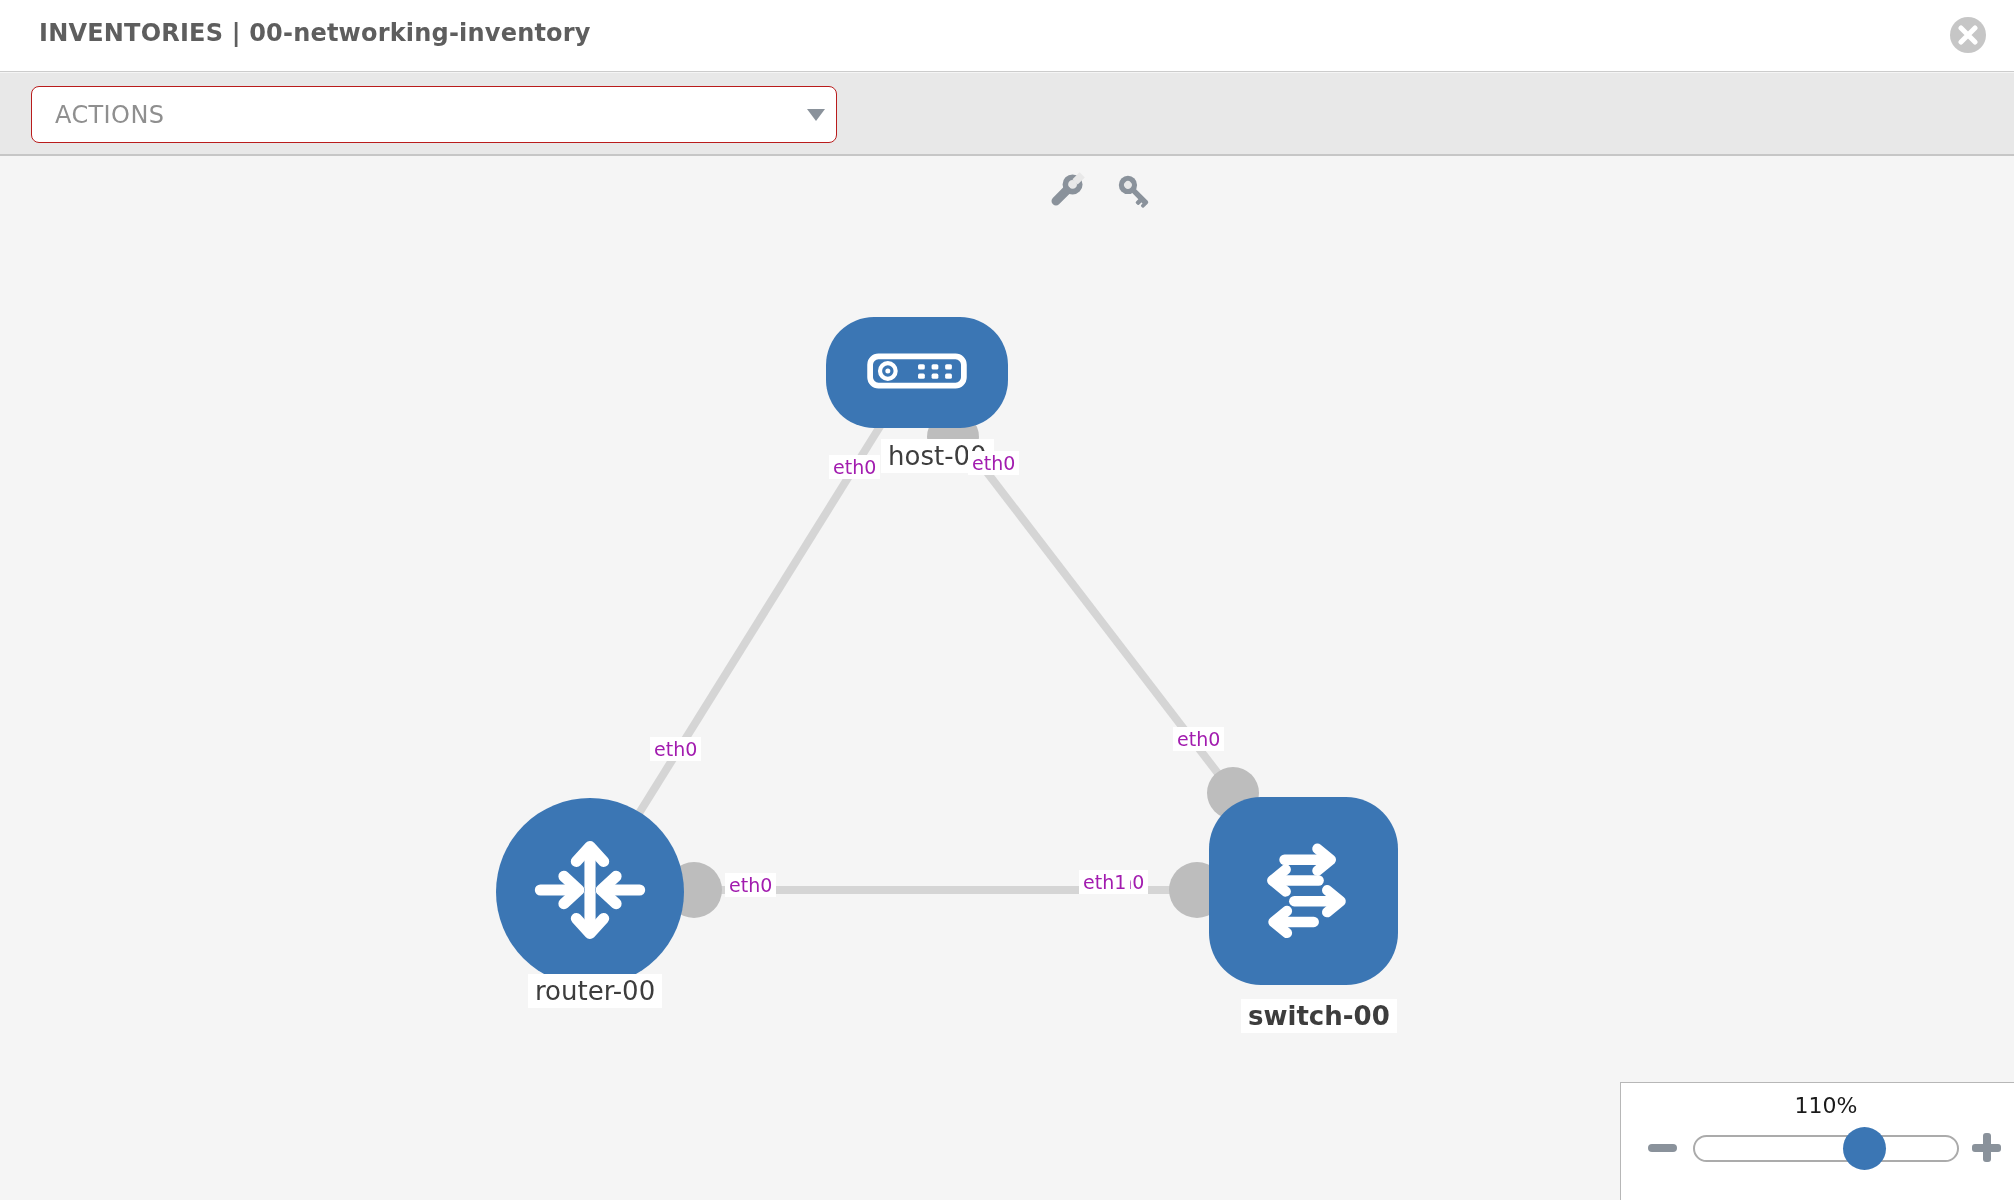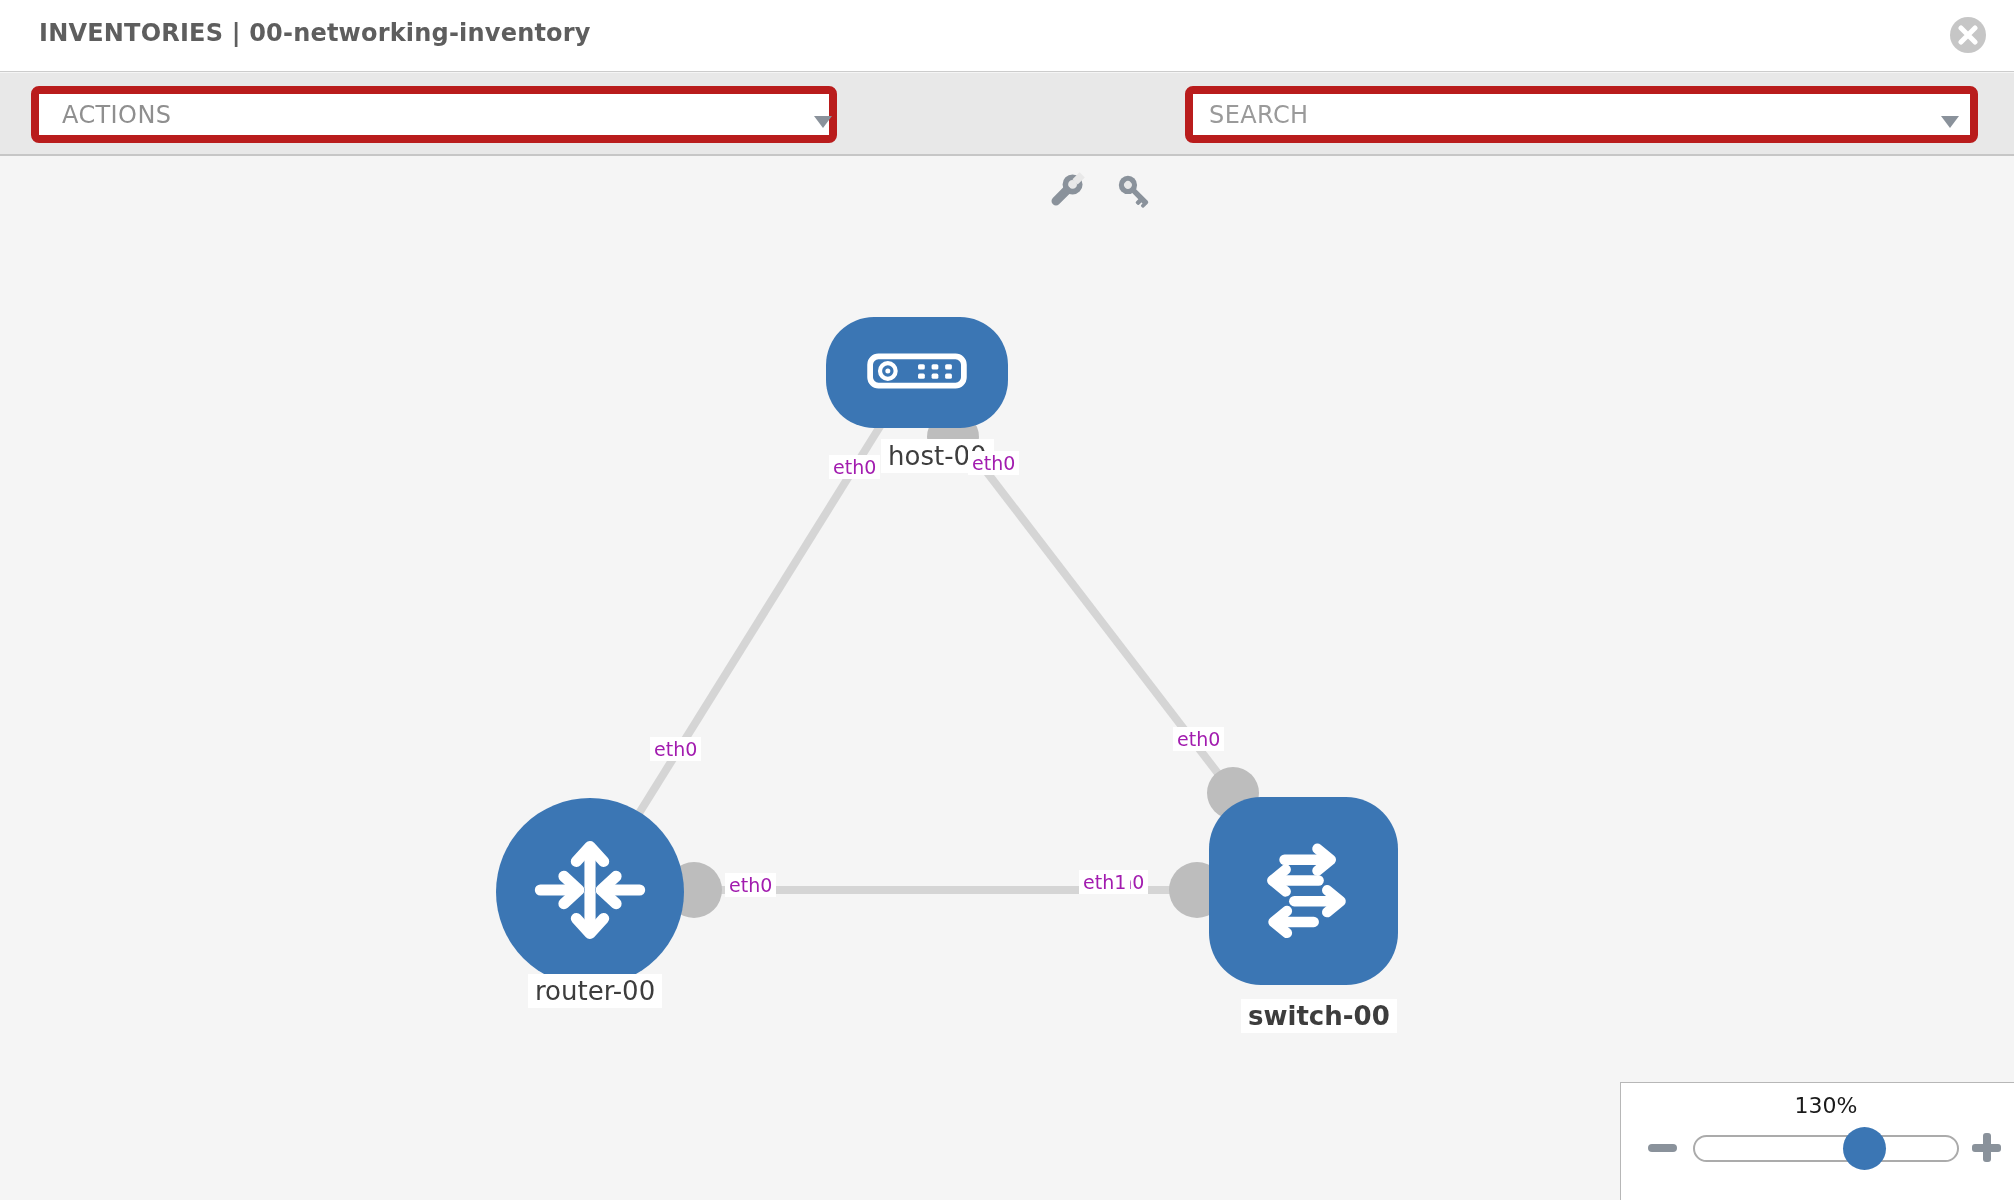--- a/index.html
+++ b/index.html
@@ -11,21 +11,21 @@
     background:#ffffff; border-bottom:1px solid #cccccc; z-index:10; }
   .page-title { position:absolute; left:39px; top:19px; font-size:24px; font-weight:bold;
     color:#5e5e5e; letter-spacing:.2px; }
   .close-btn { position:absolute; left:1950px; top:17px; width:36px; height:36px;
     border-radius:50%; background:#c6c6c6; cursor:pointer; }
   .close-btn svg { position:absolute; left:8px; top:8px; }
 
   
   .toolbar { position:absolute; left:0; top:73px; width:2014px; height:83px;
     background:#e8e8e8; border-bottom:2px solid #c6c6c6; z-index:10; }
-  .select-box { position:absolute; height:57px; background:#fff; border:8px solid #b91c1c;
+  .select-box { position:absolute; height:57px; background:#fff; border:1px solid #b91c1c;
     border-radius:8px; display:flex; align-items:center; }
   .actions-box { left:31px; top:13px; width:806px; }
   .actions-label { padding-left:23px; font-size:24px; color:#8f8f8f; letter-spacing:.4px; }
   .caret { width:0; height:0; border-left:9px solid transparent; border-right:9px solid transparent;
     border-top:12px solid #8a929b; position:absolute; top:22px; }
   .actions-caret { left:775px; }
   .search-box { left:1185px; top:13px; width:793px; }
   .search-input { border:none; outline:none; background:transparent; width:690px;
     margin-left:16px; font-size:24px; color:#555; font-family:inherit; }
   .search-input::placeholder { color:#9a9a9a; letter-spacing:.4px; opacity:1; }
@@ -118,24 +118,20 @@
           <circle cx="14" cy="8" r="6.4"></circle>
           <circle cx="14" cy="8" r="2.7" fill="#e8e8e8"></circle>
           <rect x="12.1" y="12.5" width="3.8" height="14.5" rx="1.4"></rect>
           <rect x="8.9" y="20.2" width="4.6" height="3.1" rx="1"></rect>
           <rect x="9.9" y="24.4" width="3.6" height="2.6" rx="1"></rect>
         </g>
       </svg>
     </span>
   </div>
 
-  <div class="select-box search-box">
-    <input class="search-input" type="text" placeholder="SEARCH" style="">
-    <span class="caret search-caret"></span>
-  </div>
 </div>
 
 <div class="canvas">
 
   <svg class="net-svg" width="2014" height="1044" viewBox="0 156 2014 1044">
 
     <line x1="884" y1="420" x2="590" y2="892" stroke="#d5d5d5" stroke-width="8"></line>
     <line x1="953" y1="428" x2="1233" y2="793" stroke="#d5d5d5" stroke-width="8"></line>
     <line x1="590" y1="890" x2="1233" y2="890" stroke="#d5d5d5" stroke-width="8"></line>
 
@@ -198,18 +194,18 @@
   <div class="iface-label if-host-left">eth0</div>
   <div class="iface-label if-host-right">eth0</div>
   <div class="iface-label if-router-top">eth0</div>
   <div class="iface-label if-router-right">eth0</div>
   <div class="iface-label if-switch-top">eth0</div>
   <div class="iface-label if-occluded">eth0</div>
   <div class="iface-label if-switch-left">eth1</div>
 </div>
 
 <div class="zoom-panel">
-  <div class="zoom-percent">130%</div>
+  <div class="zoom-percent">110%</div>
   <div class="zoom-minus"></div>
   <div class="zoom-track"></div>
   <div class="zoom-thumb"></div>
   <div class="zoom-plus"></div>
 </div>
 
 </body></html>

